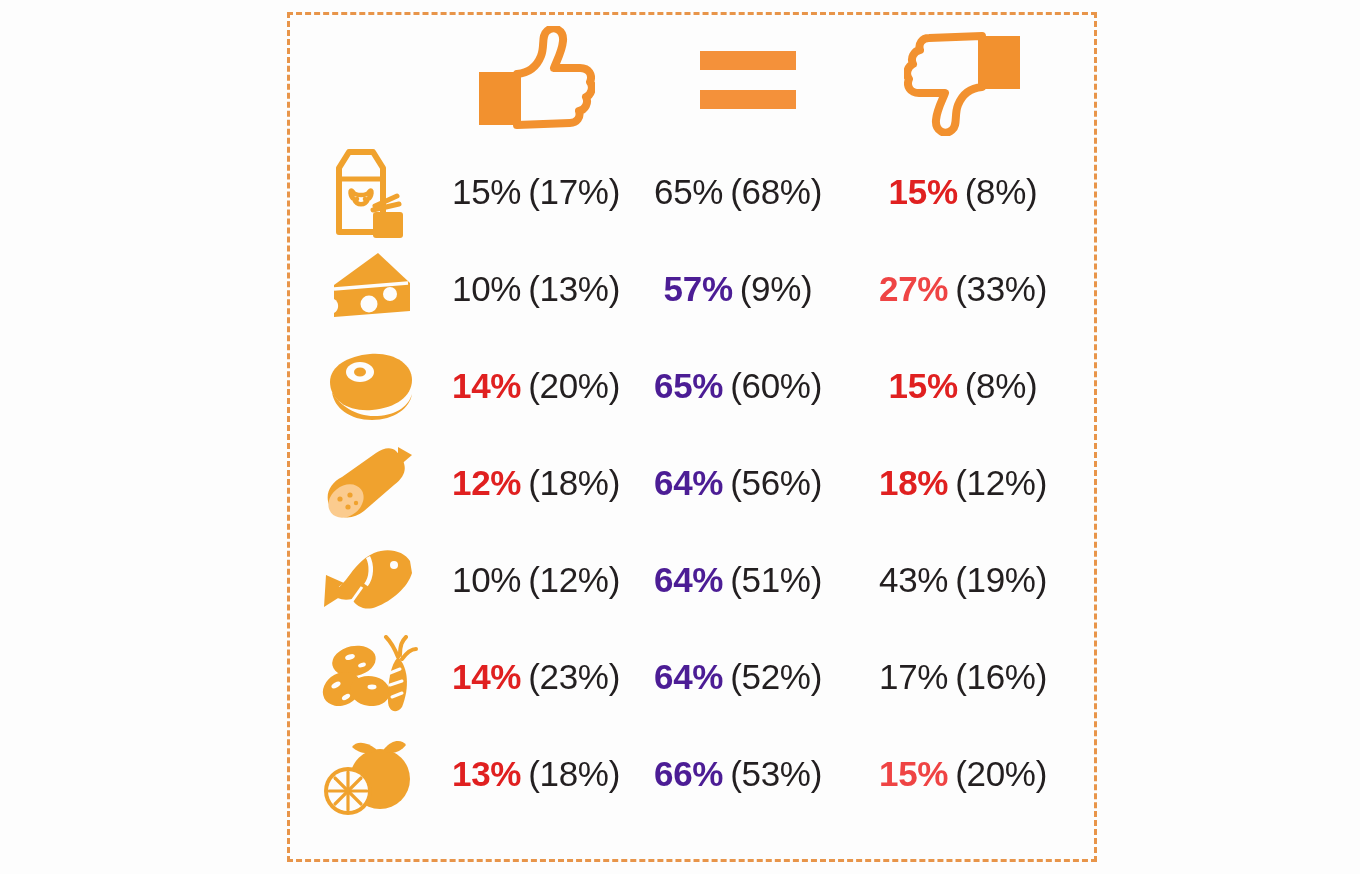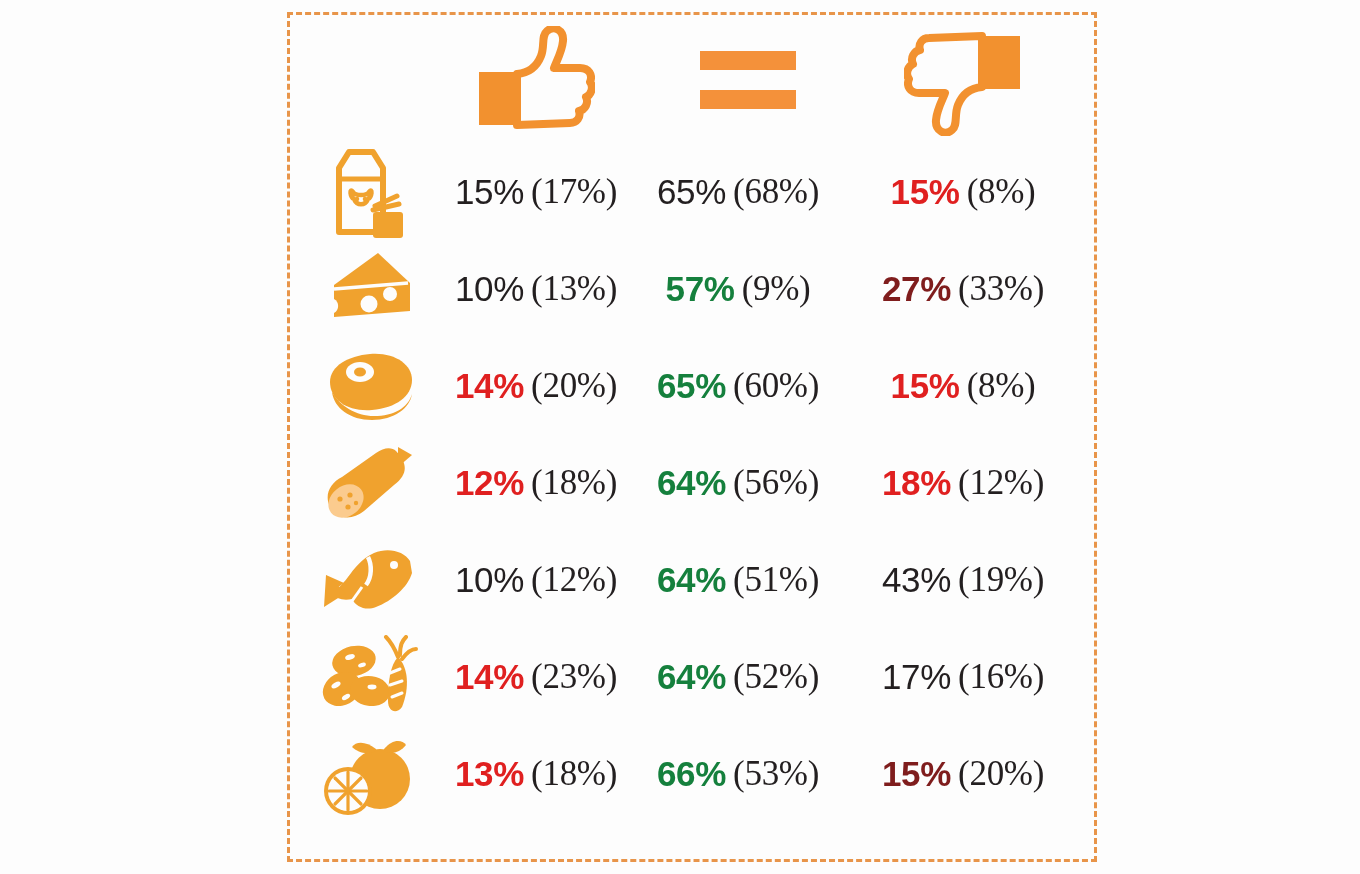--- a/index.html
+++ b/index.html
@@ -105,28 +105,27 @@
   .col-2 { left: 573px; }
 
   .primary {
     font-weight: bold;
     color: #231F20;
   }
   .primary.plain {
     font-weight: normal;
   }
   .primary.red    { color: #E02020; }
-  .primary.green  { color: #7f1d1d; }
-  .primary.orange { color: #15803d; }
+  .primary.green  { color: #ef4444; }
+  .primary.orange { color: #4c1d95; }
 
   .secondary {
     color: #231F20;
     font-weight: normal;
     margin-left: 7px;
-    font-family: Liberation Serif, serif;
   }
 </style>
 </head>
 <body>
 
 <div id="table-frame">
 
   <div id="header-row">
 
     <div class="head-cell" id="head-positive">

